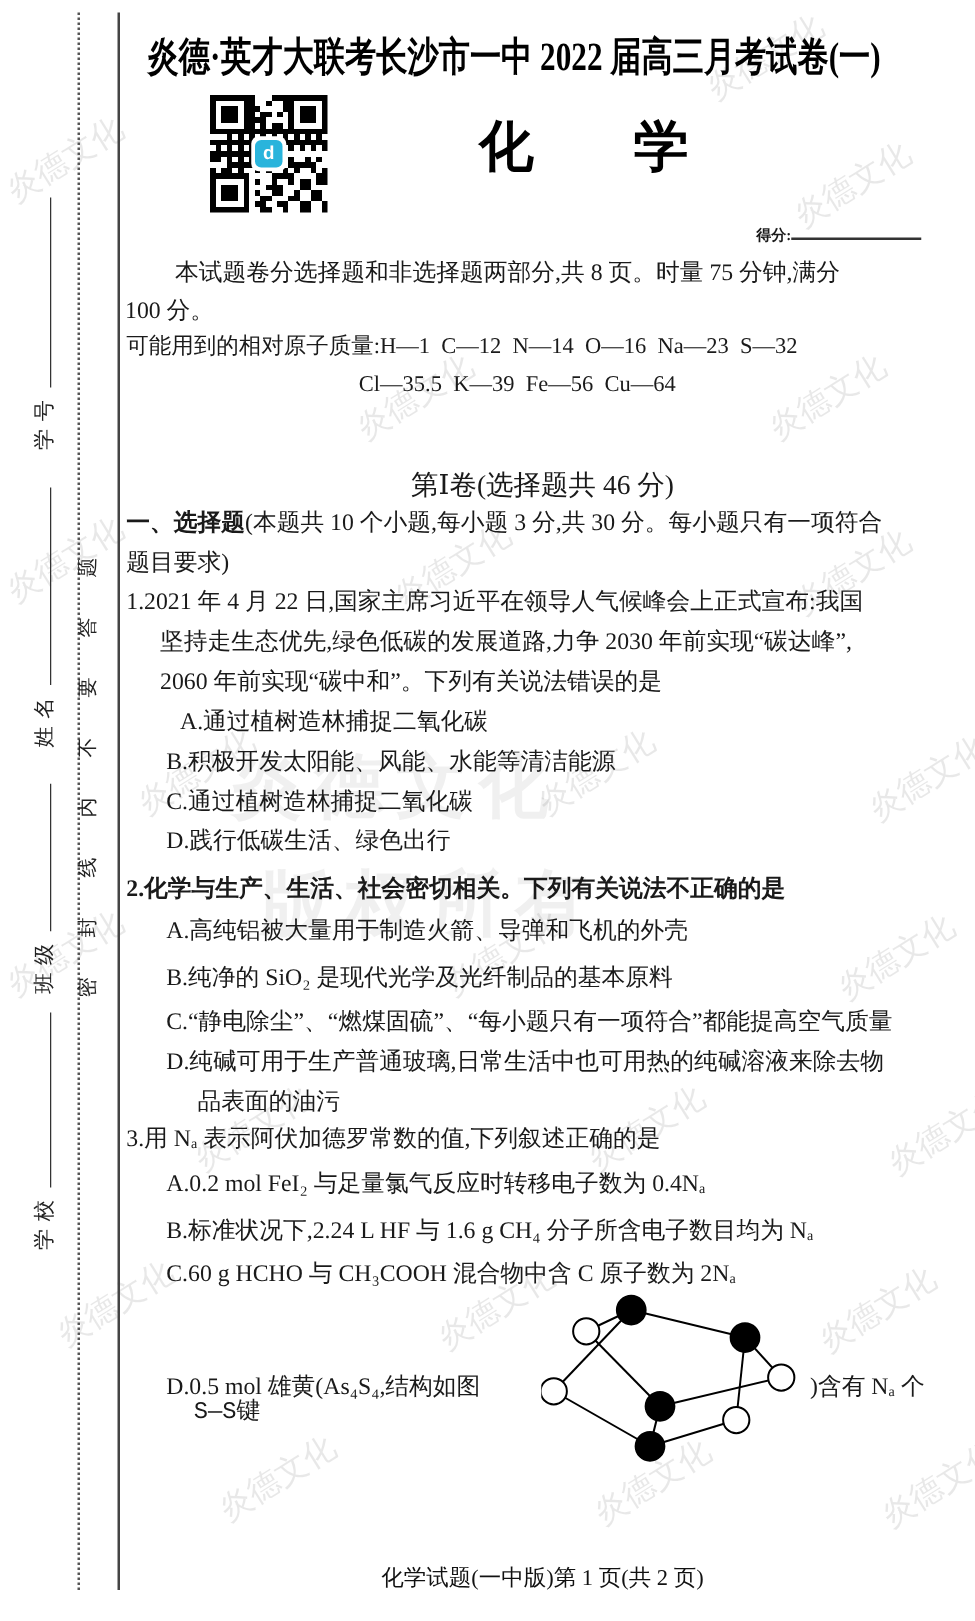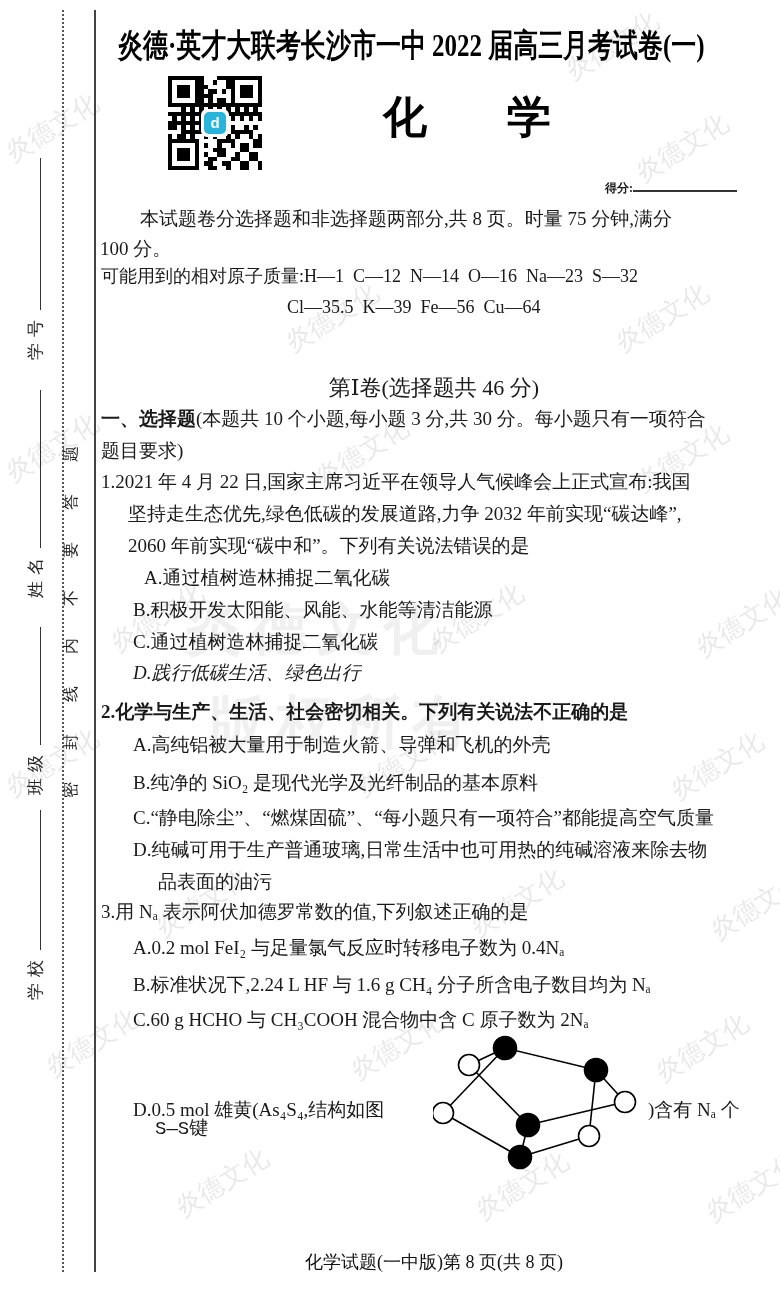--- a/index.html
+++ b/index.html
@@ -284,26 +284,26 @@
 <div class="ln" style="left:100px;top:236px;">100 分。</div>
 
 <div class="ln sm" style="left:101px;top:263px;">可能用到的相对原子质量:H—1  C—12  N—14  O—16  Na—23  S—32</div>
 <div class="ln sm" style="left:287px;top:294px;">Cl—35.5  K—39  Fe—56  Cu—64</div>
 
 <div class="section-title">第Ⅰ卷(选择题共 46 分)</div>
 <div class="ln" style="left:101px;top:406px;"><b class="qlabel">一、选择题</b><span>(本题共 10 个小题,每小题 3 分,共 30 分。每小题只有一项符合</span></div>
 <div class="ln" style="left:101px;top:438px;">题目要求)</div>
 
 <div class="ln" style="left:101px;top:469px;">1.2021 年 4 月 22 日,国家主席习近平在领导人气候峰会上正式宣布:我国</div>
-<div class="ln" style="left:128px;top:501px;">坚持走生态优先,绿色低碳的发展道路,力争 2032 年前实现“碳达峰”,</div>
+<div class="ln" style="left:128px;top:501px;">坚持走生态优先,绿色低碳的发展道路,力争 2030 年前实现“碳达峰”,</div>
 <div class="ln" style="left:128px;top:533px;">2060 年前实现“碳中和”。下列有关说法错误的是</div>
 <div class="ln" style="left:133px;top:565px;margin-left:11px;">A.通过植树造林捕捉二氧化碳</div>
 <div class="ln" style="left:133px;top:597px;">B.积极开发太阳能、风能、水能等清洁能源</div>
 <div class="ln" style="left:133px;top:629px;">C.通过植树造林捕捉二氧化碳</div>
-<div class="ln" style="left:133px;top:660px;font-style:italic;">D.践行低碳生活、绿色出行</div>
+<div class="ln" style="left:133px;top:660px;">D.践行低碳生活、绿色出行</div>
 
 <div class="ln" style="left:101px;top:699px;font-weight:bold;">2.化学与生产、生活、社会密切相关。下列有关说法不正确的是</div>
 <div class="ln" style="left:133px;top:732px;">A.高纯铝被大量用于制造火箭、导弹和飞机的外壳</div>
 <div class="ln" style="left:133px;top:770px;">B.纯净的 SiO₂ 是现代光学及光纤制品的基本原料</div>
 <div class="ln" style="left:133px;top:805px;">C.“静电除尘”、“燃煤固硫”、“每小题只有一项符合”都能提高空气质量</div>
 <div class="ln" style="left:133px;top:837px;">D.纯碱可用于生产普通玻璃,日常生活中也可用热的纯碱溶液来除去物</div>
 <div class="ln" style="left:158px;top:869px;">品表面的油污</div>
 
 <div class="ln" style="left:101px;top:899px;">3.用 Nₐ 表示阿伏加德罗常数的值,下列叙述正确的是</div>
 <div class="ln" style="left:133px;top:935px;">A.0.2 mol FeI₂ 与足量氯气反应时转移电子数为 0.4Nₐ</div>
@@ -327,13 +327,13 @@
     <circle cx="72" cy="22" r="11.5" fill="#000000" stroke="#000" stroke-width="1.6"></circle>
     <circle cx="36" cy="39" r="10.5" fill="#ffffff" stroke="#000" stroke-width="1.6"></circle>
     <circle cx="163" cy="44" r="11.5" fill="#000000" stroke="#000" stroke-width="1.6"></circle>
     <circle cx="10" cy="87" r="10.5" fill="#ffffff" stroke="#000" stroke-width="1.6"></circle>
     <circle cx="192" cy="76" r="10.5" fill="#ffffff" stroke="#000" stroke-width="1.6"></circle>
     <circle cx="95" cy="99" r="11.5" fill="#000000" stroke="#000" stroke-width="1.6"></circle>
     <circle cx="156" cy="110" r="10.5" fill="#ffffff" stroke="#000" stroke-width="1.6"></circle>
     <circle cx="87" cy="131" r="11.5" fill="#000000" stroke="#000" stroke-width="1.6"></circle>
   </svg>
 
-<div class="footer">化学试题(一中版)第 8 页(共 8 页)</div>
+<div class="footer">化学试题(一中版)第 1 页(共 2 页)</div>
 
 </body></html>

